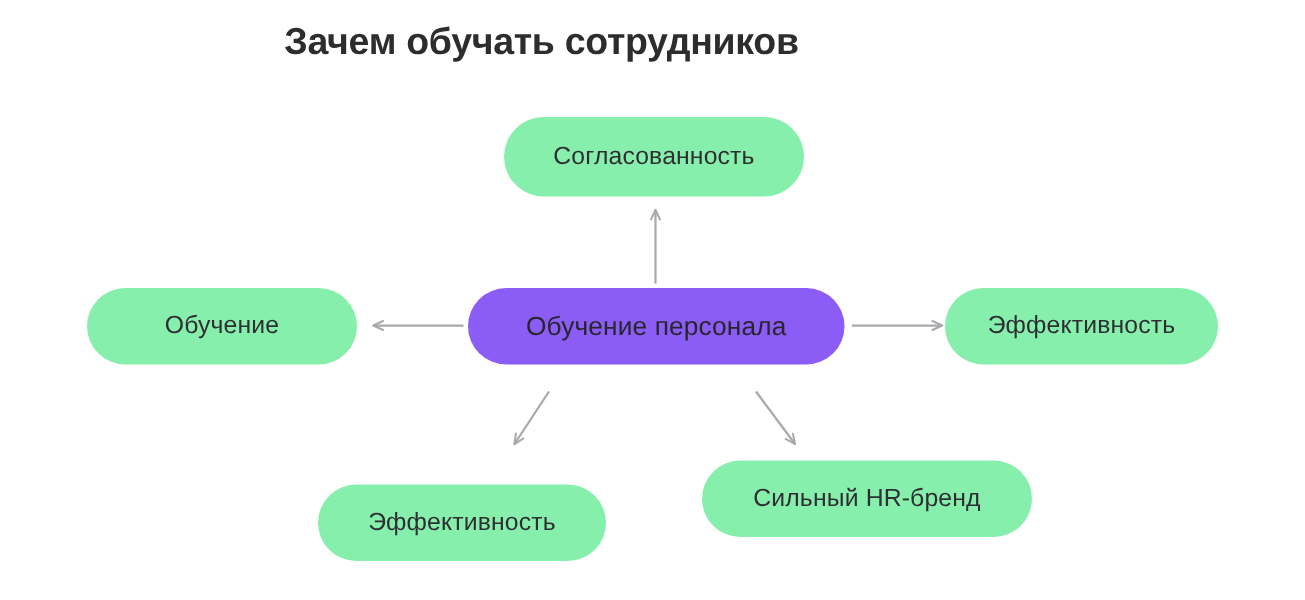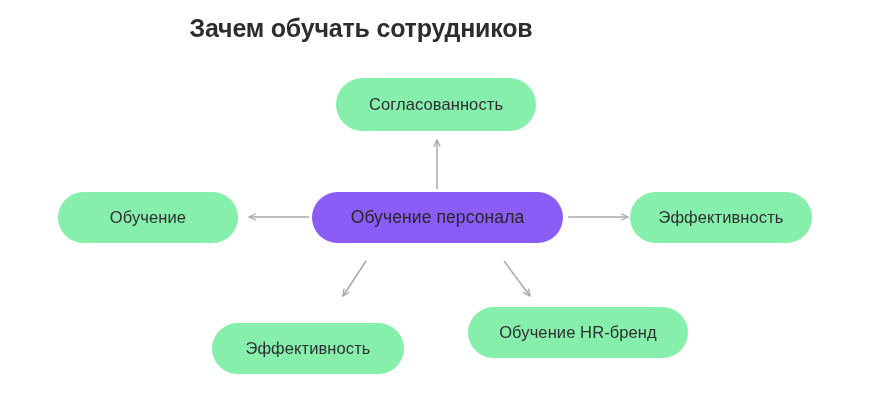--- a/index.html
+++ b/index.html
@@ -107,15 +107,15 @@
   <div id="node-top" class="node node-secondary">Согласованность</div>
 
   <div id="node-left" class="node node-secondary">Обучение</div>
 
   <div id="node-center" class="node node-central">Обучение персонала</div>
 
   <div id="node-right" class="node node-secondary">Эффективность</div>
 
   <div id="node-bottom-left" class="node node-secondary">Эффективность</div>
 
-  <div id="node-bottom-right" class="node node-secondary">Обучение HR-бренд</div>
+  <div id="node-bottom-right" class="node node-secondary">Сильный HR-бренд</div>
 
 </div>
 
 </body></html>

